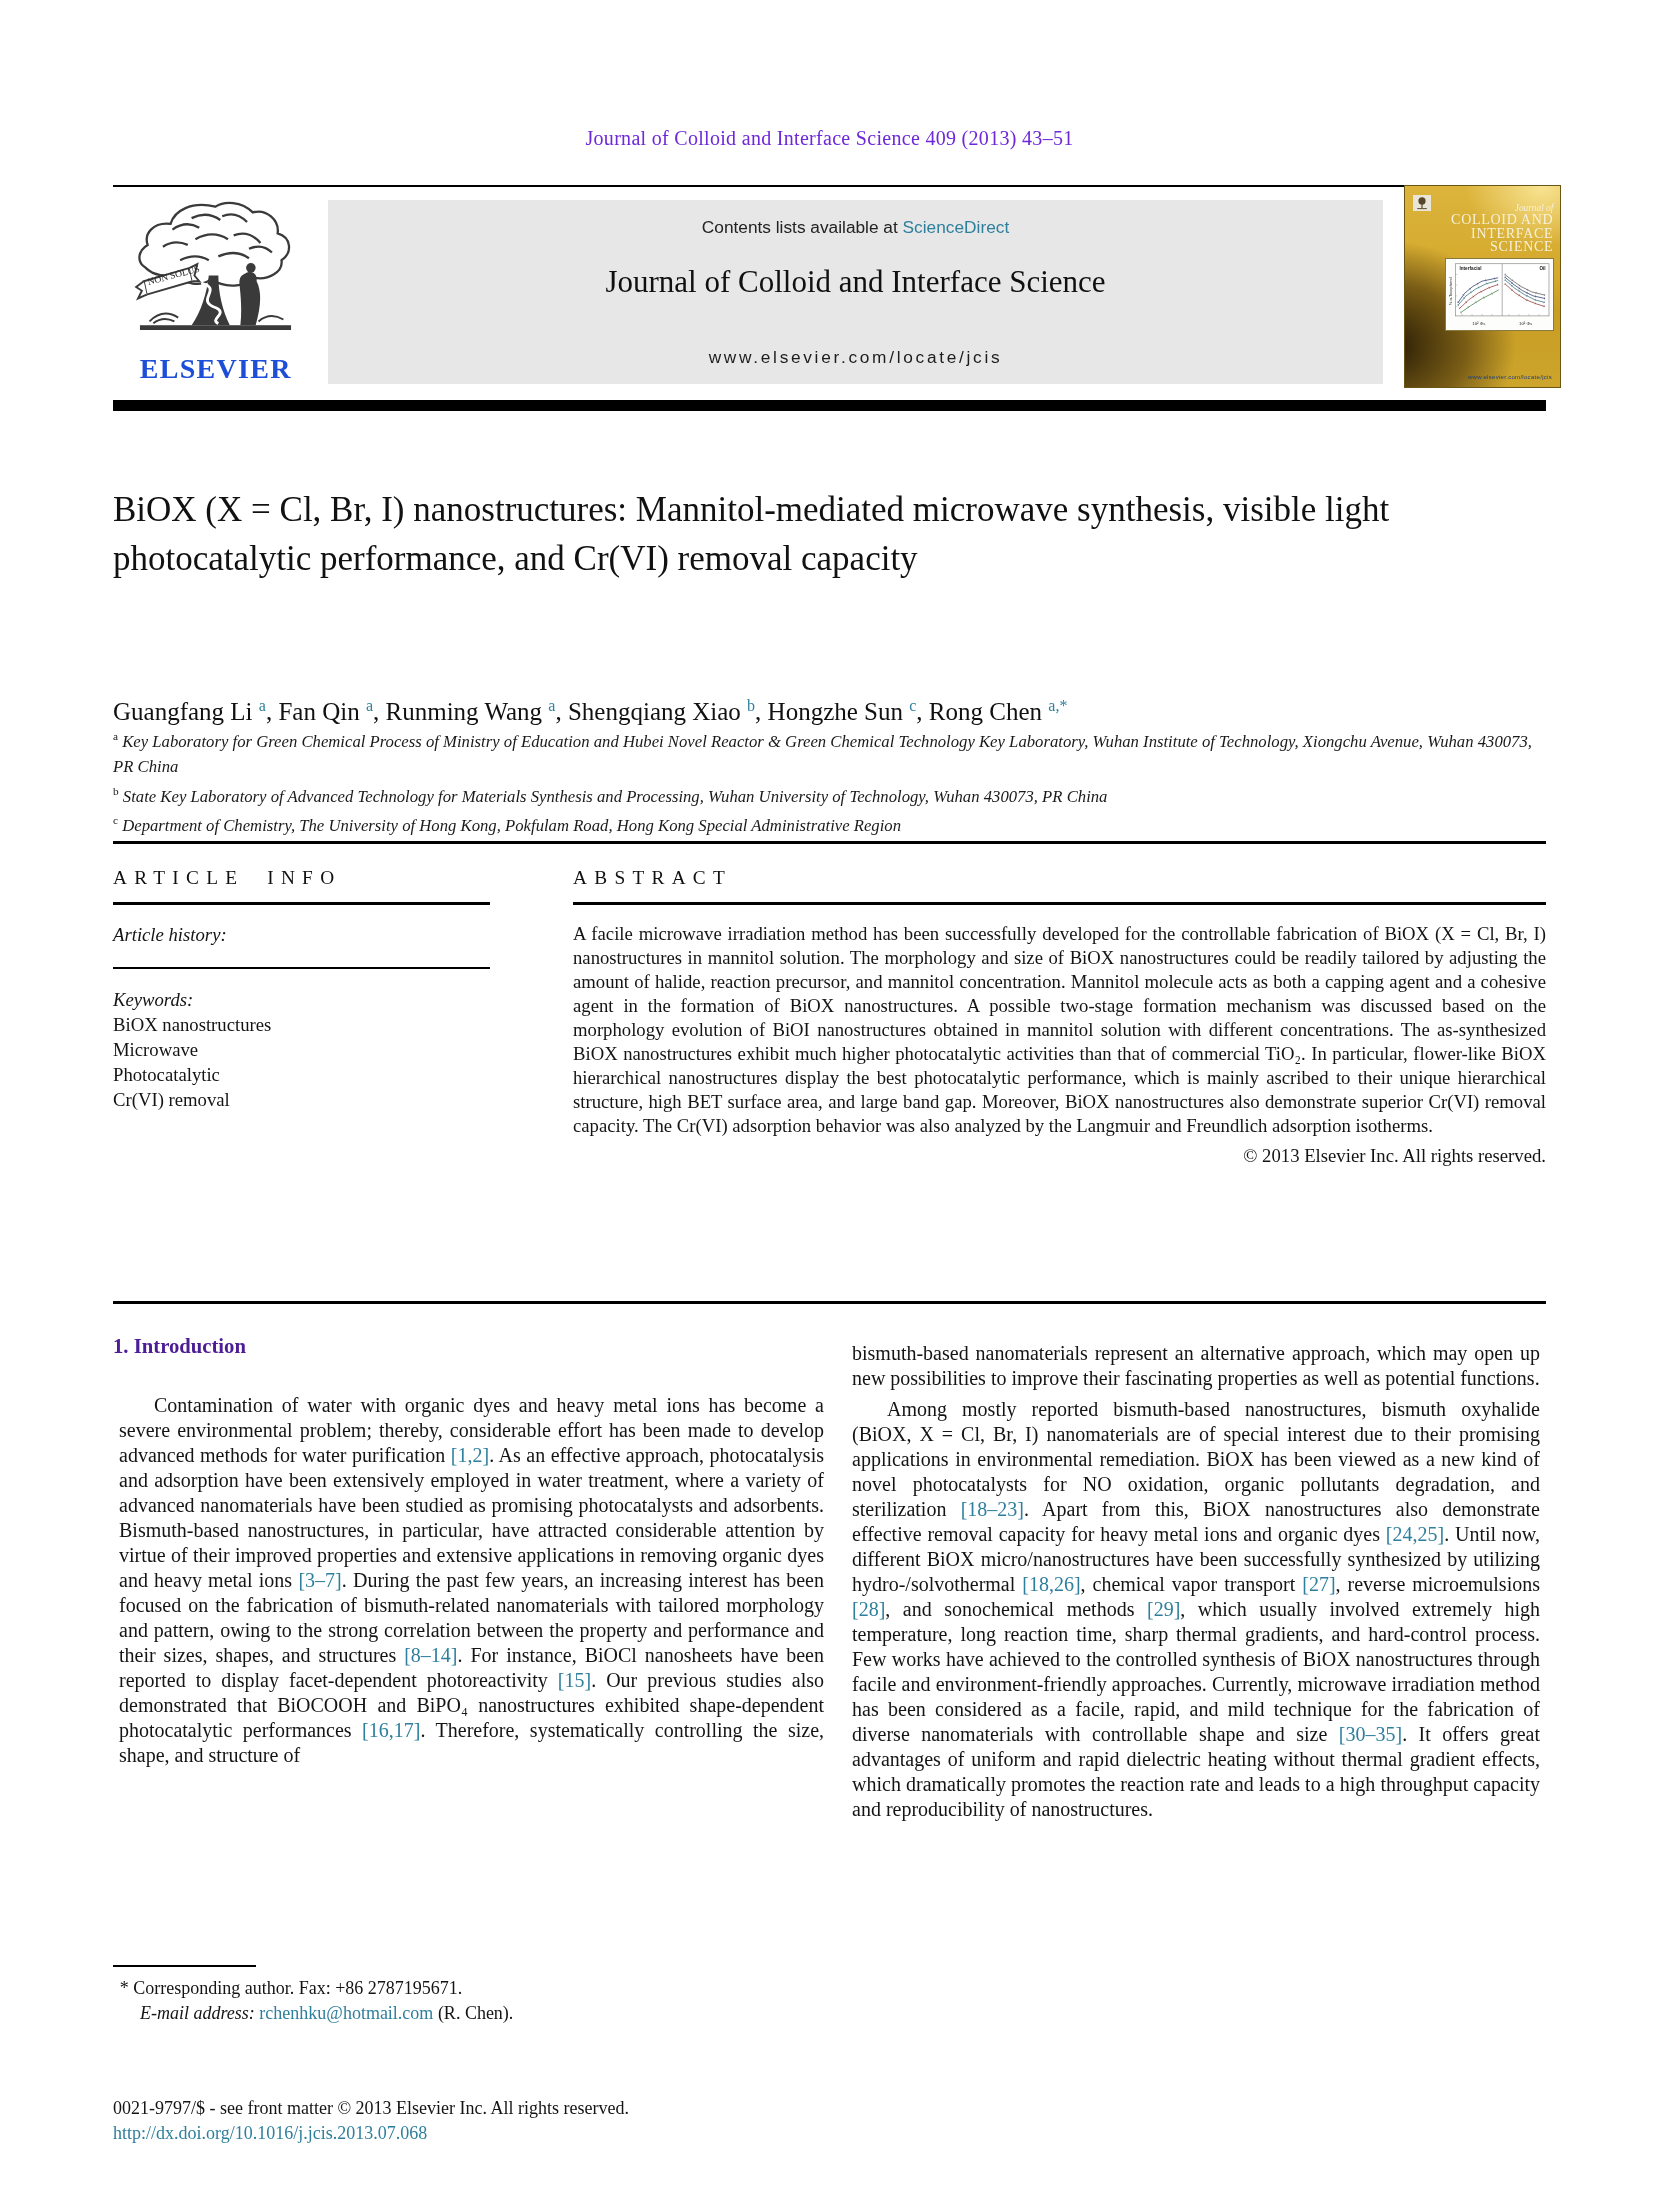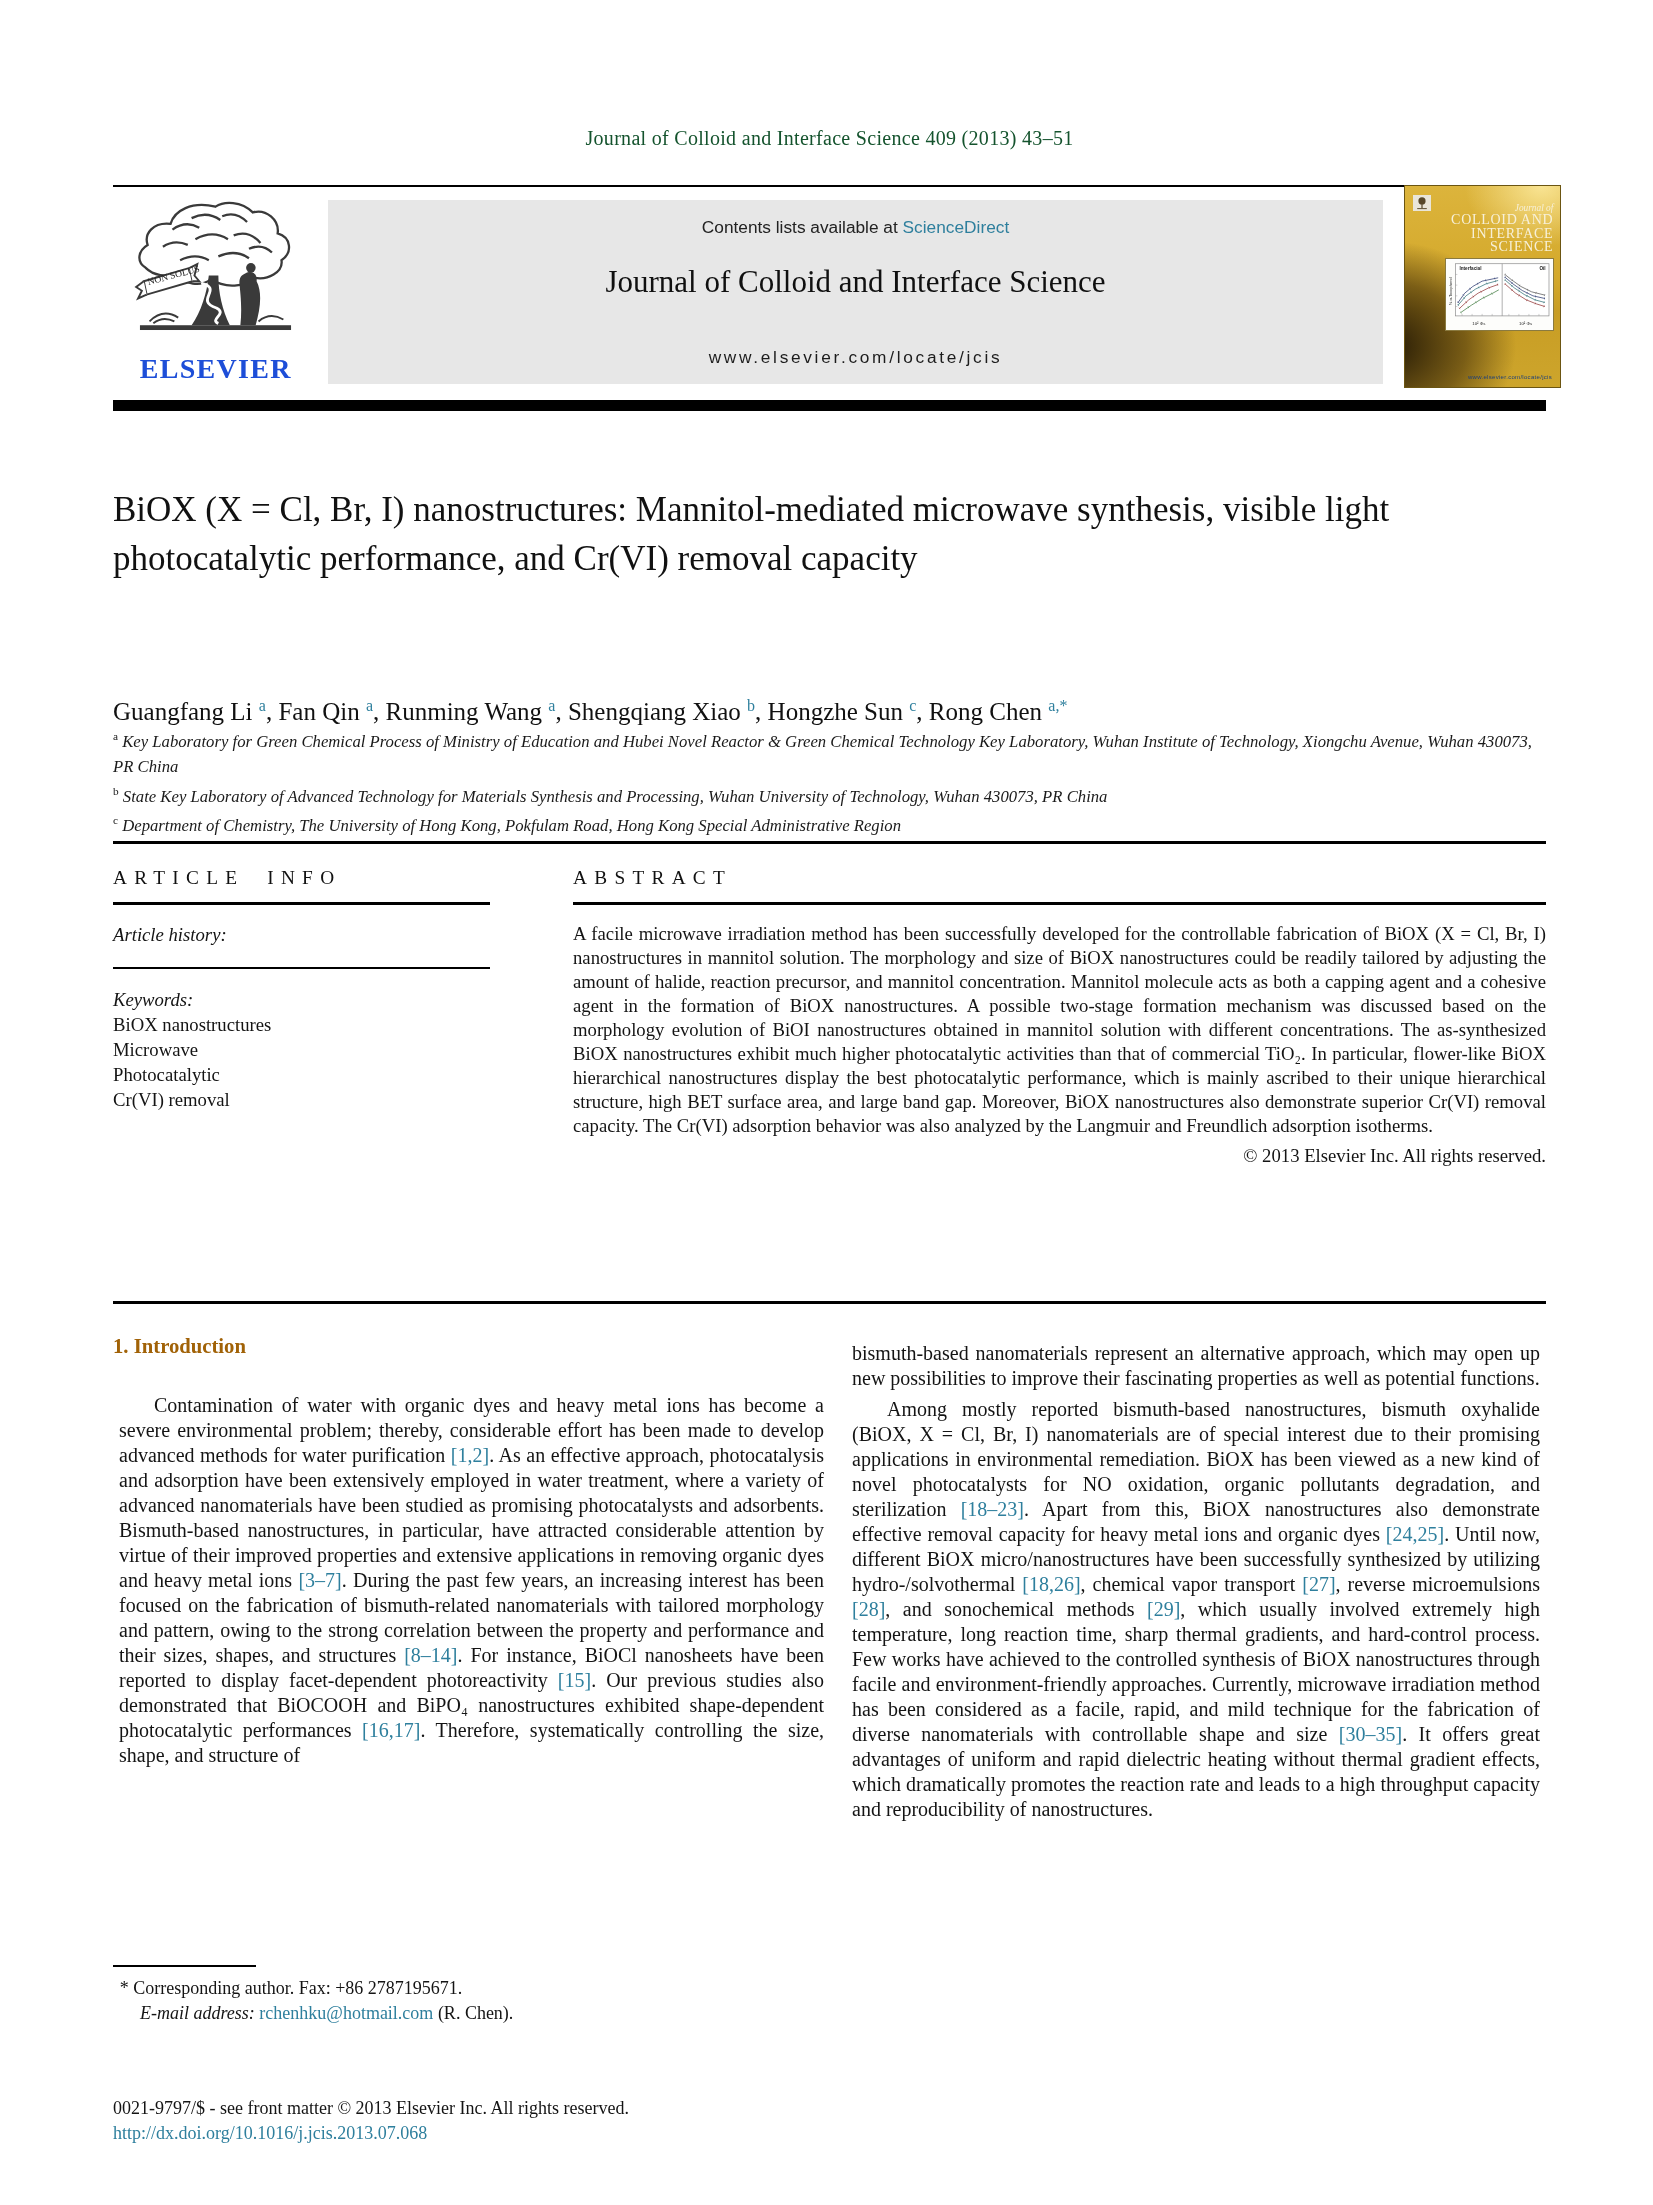--- a/index.html
+++ b/index.html
@@ -4,21 +4,21 @@
 <style>
   html,body{margin:0;padding:0;background:#9a9a9a;}
   .page{position:relative;width:1654px;height:2205px;background:#ffffff;color:#141414;
         font-family:"Liberation Serif","DejaVu Serif",serif;overflow:hidden;}
   .content{position:absolute;left:113px;top:0;width:1433px;height:2205px;}
   .accent{color:#2e7f9d;}
   .sans{font-family:"Liberation Sans","DejaVu Sans",sans-serif;}
 
   
   .citation{position:absolute;top:127px;left:0;width:100%;text-align:center;
-            font-size:20px;color:#14532d;letter-spacing:0.3px;}
+            font-size:20px;color:#6d28d9;letter-spacing:0.3px;}
   .rule-top{position:absolute;top:185px;left:0;width:100%;height:2px;background:#000;}
   .logo-block{position:absolute;left:5.3px;top:199px;width:195px;height:188px;text-align:center;}
   .logo-word{margin-top:1.3px;font-size:28px;letter-spacing:1.3px;color:#1d4ed8;font-weight:bold;}
   .header-box{position:absolute;left:215px;top:200px;width:1055px;height:184px;background:#e7e7e7;}
   .contents-line{position:absolute;top:17.3px;width:100%;text-align:center;font-size:17.3px;color:#222;}
   .box-title{position:absolute;top:64px;width:100%;text-align:center;font-size:31px;color:#101010;}
   .box-url{position:absolute;bottom:16px;width:100%;text-align:center;font-size:17.3px;
            letter-spacing:2.7px;color:#1c1c1c;}
   .cover{position:absolute;left:1291px;top:185px;width:155px;height:201px;border:0.7px solid #6b5512;
          overflow:hidden;
@@ -62,21 +62,21 @@
   .col-info .li{font-size:18.7px;line-height:25px;}
   .abs-text{margin-top:17.3px;font-size:18.7px;line-height:24px;text-align:justify;}
   .abs-copy{margin-top:6.7px;font-size:18.7px;text-align:right;}
 
   .rule-bottom{position:absolute;top:1301px;left:0;width:100%;height:2.7px;background:#000;}
 
   
   .bodycol{position:absolute;top:1335px;}
   .bodycol.c1{left:0;width:717px;}
   .bodycol.c2{left:733px;width:700px;}
-  .sec-title{font-size:20.7px;font-weight:bold;margin:0 0 35px 0;color:#a16207;}
+  .sec-title{font-size:20.7px;font-weight:bold;margin:0 0 35px 0;color:#4c1d95;}
   p.body{font-size:20px;line-height:25px;text-align:justify;margin:6px;}
   p.body.indent{text-indent:35px;}
   .ref{color:#2e7f9d;}
 
   
   .footnote{position:absolute;left:0;top:1965px;width:717px;font-size:18px;line-height:25px;}
   .fn-rule{width:143px;height:2px;background:#000;}
   .fn-line1{margin-top:9.3px;padding-left:6.7px;}
   .fn-line2{padding-left:27px;}
   .em-label{font-style:italic;text-align:right;}

